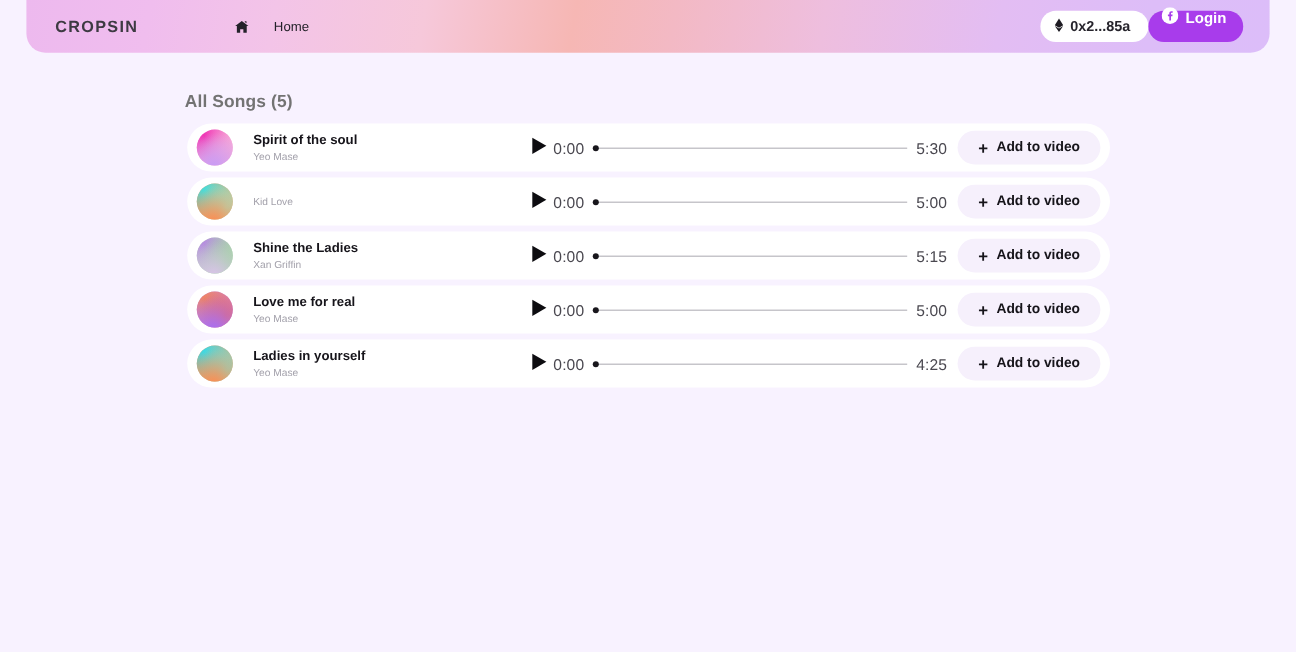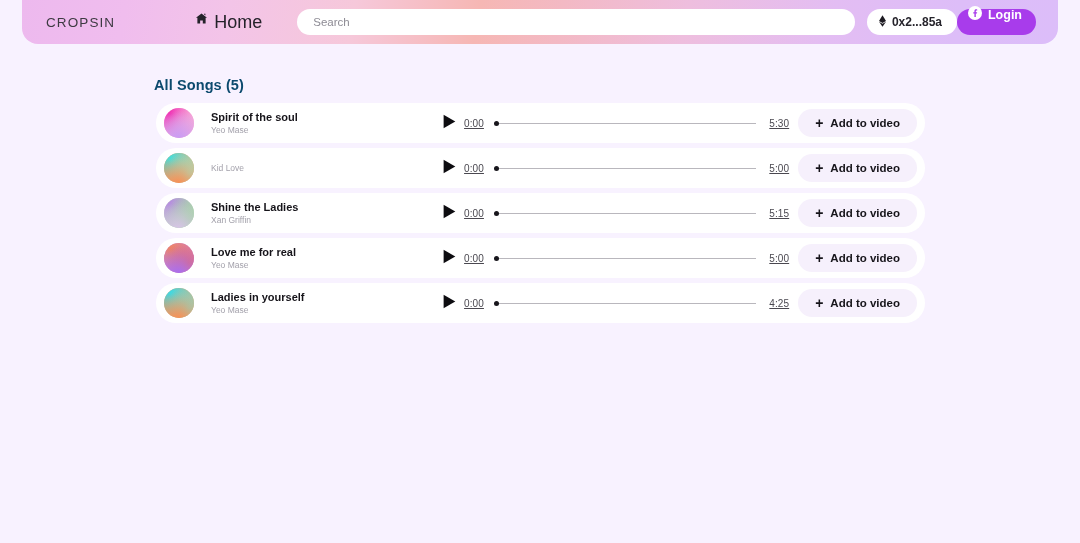--- a/index.html
+++ b/index.html
@@ -39,31 +39,31 @@
     display: flex;
     align-items: center;
     overflow: hidden;
   }
 
   .brand {
     margin-left: 24px;
     font-size: 13.5px;
     letter-spacing: 1.1px;
     color: #3d3a42;
-    font-weight: 400;
+    font-weight: 700;
     white-space: nowrap;
   }
 
   .nav-home {
     display: flex;
-    align-items: flex-start;
-    gap: 6px;
+    align-items: flex-end;
+    gap: 20px;
     margin-left: 80px;
     color: #24222a;
-    font-size: 18px;
+    font-size: 11px;
     font-weight: 500;
     white-space: nowrap;
   }
   .nav-home .ico { display: flex; align-items: center; }
 
   .search-wrap {
     margin-left: 35px;
     flex: 0 0 auto;
   }
   .search-input {
@@ -126,21 +126,21 @@
     top: 44px;
     width: 1080px;
   }
 
   .section-title {
     position: absolute;
     left: 154px;
     top: 33px;
     font-size: 14.5px;
     font-weight: 700;
-    color: #0c4a6e;
+    color: #737373;
     letter-spacing: 0.1px;
   }
 
   .song-list {
     position: absolute;
     left: 156px;
     top: 59px;
     width: 769px;
     display: flex;
     flex-direction: column;
@@ -207,27 +207,26 @@
     border: none;
     padding: 0;
     cursor: pointer;
     display: flex;
     align-items: center;
     justify-content: center;
     flex: 0 0 20px;
   }
 
   .time {
-    font-size: 10px;
+    font-size: 13px;
     color: #4a4850;
     width: 30px;
     text-align: center;
     flex: 0 0 30px;
     letter-spacing: 0.1px;
-    text-decoration: underline;
   }
   .time.dur { text-align: right; width: 28px; flex: 0 0 28px; }
 
   .track {
     position: relative;
     flex: 1 1 auto;
     height: 10px;
     margin: 0 5px;
     display: flex;
     align-items: center;
@@ -285,23 +284,20 @@
   <div class="nav-home">
     <span class="ico">
       <svg width="13" height="13" viewBox="0 0 24 24" fill="#24222a">
         <path d="M12 2.6 1.8 10.4h2.6V21h5.1v-5.4h4.9V21h5.2V10.4h2.6L12 2.6z"></path>
         <path d="M16.6 3.2h2.6v3.1l-2.6-2z"></path>
       </svg>
     </span>
     <span>Home</span>
   </div>
 
-  <div class="search-wrap">
-    <input class="search-input" type="text" placeholder="Search" style="">
-  </div>
 
   <div class="header-right">
 
     <div class="wallet-chip">
       <span>
         <svg width="7" height="12" viewBox="0 0 16 26" fill="#1d1b22">
           <path d="M8 0 0 13l8 4.7L16 13 8 0z"></path>
           <path d="M8 19.3 0 14.6 8 26l8-11.4-8 4.7z"></path>
         </svg>
       </span>

